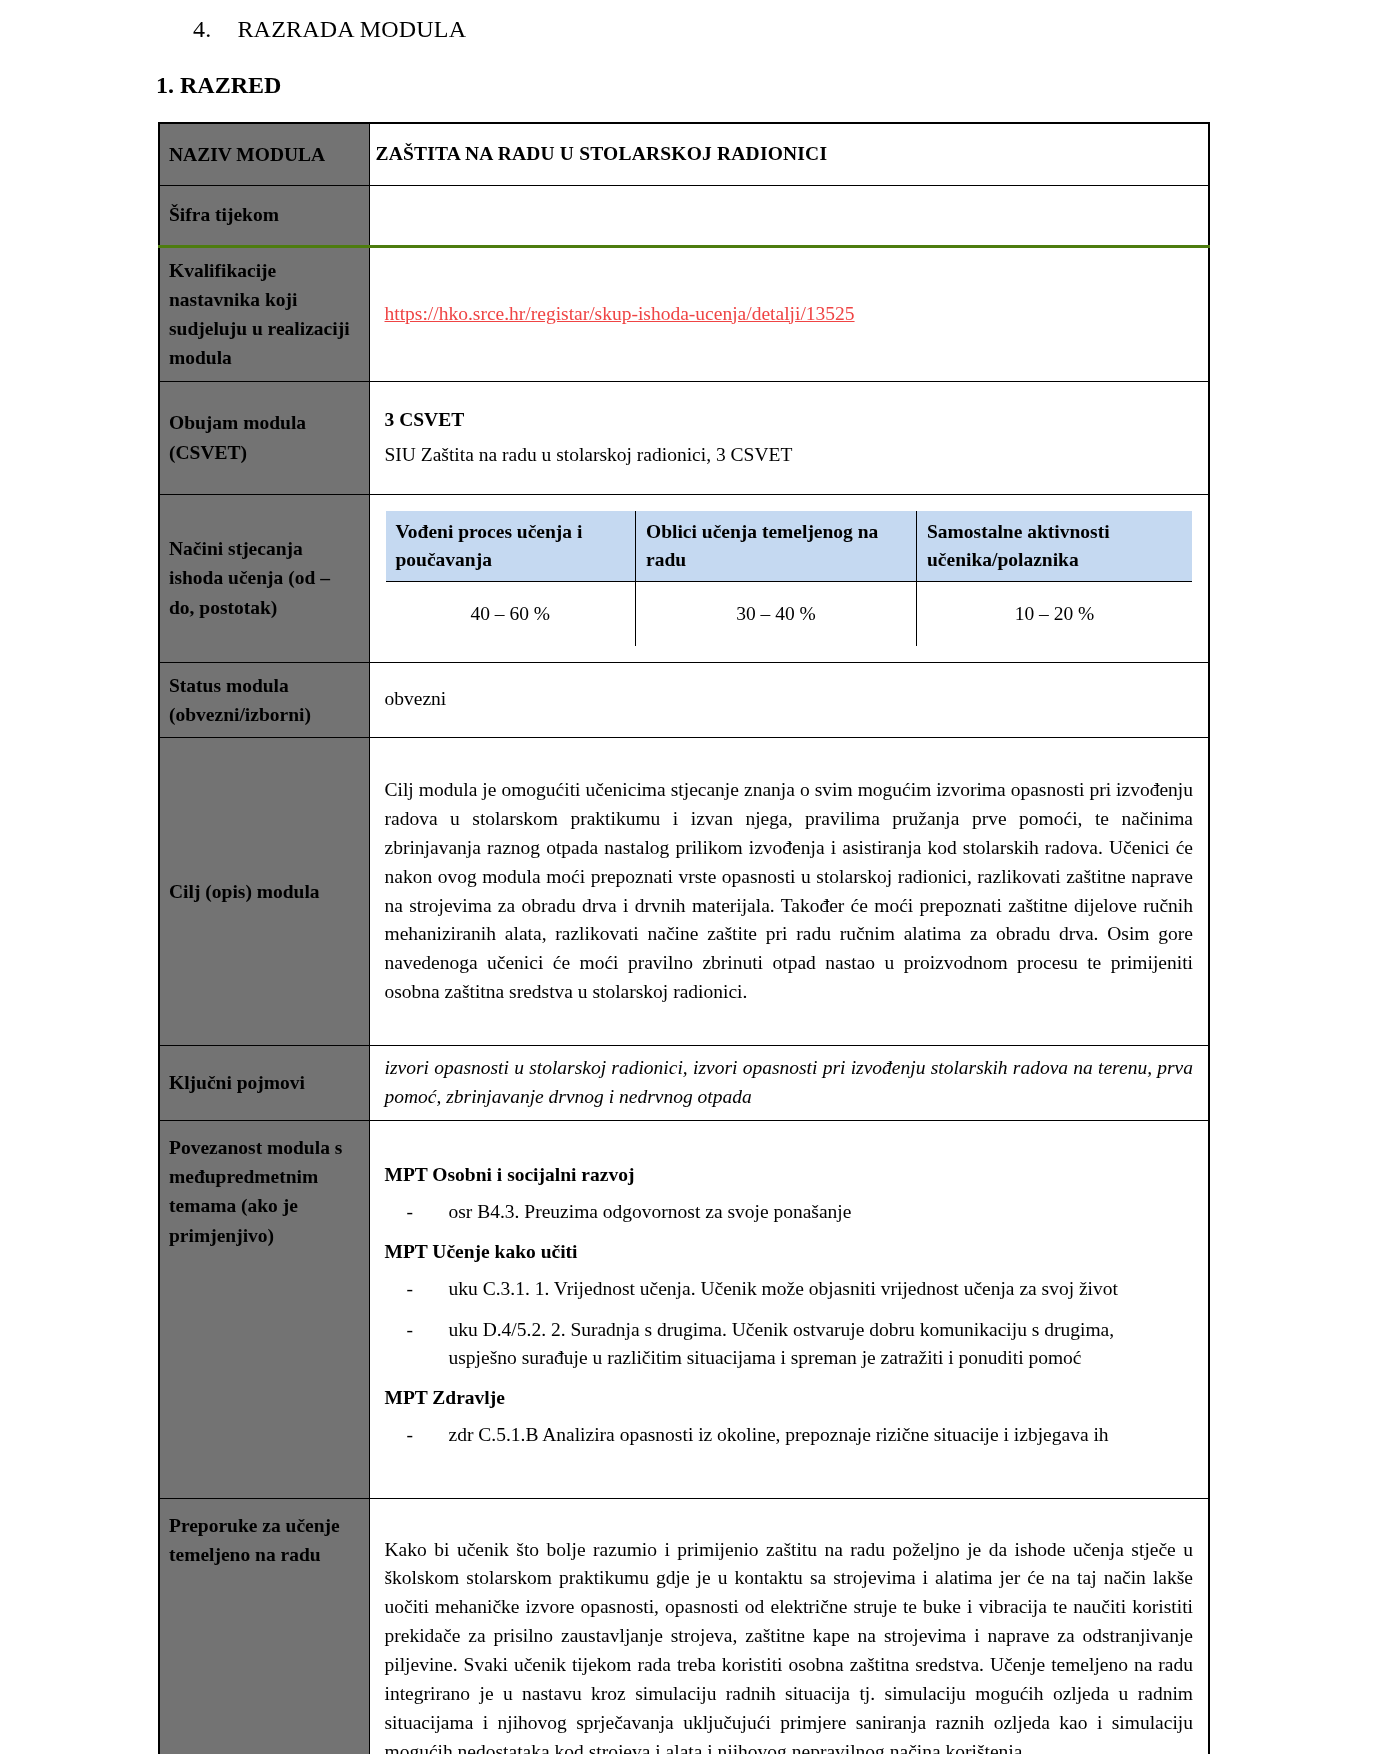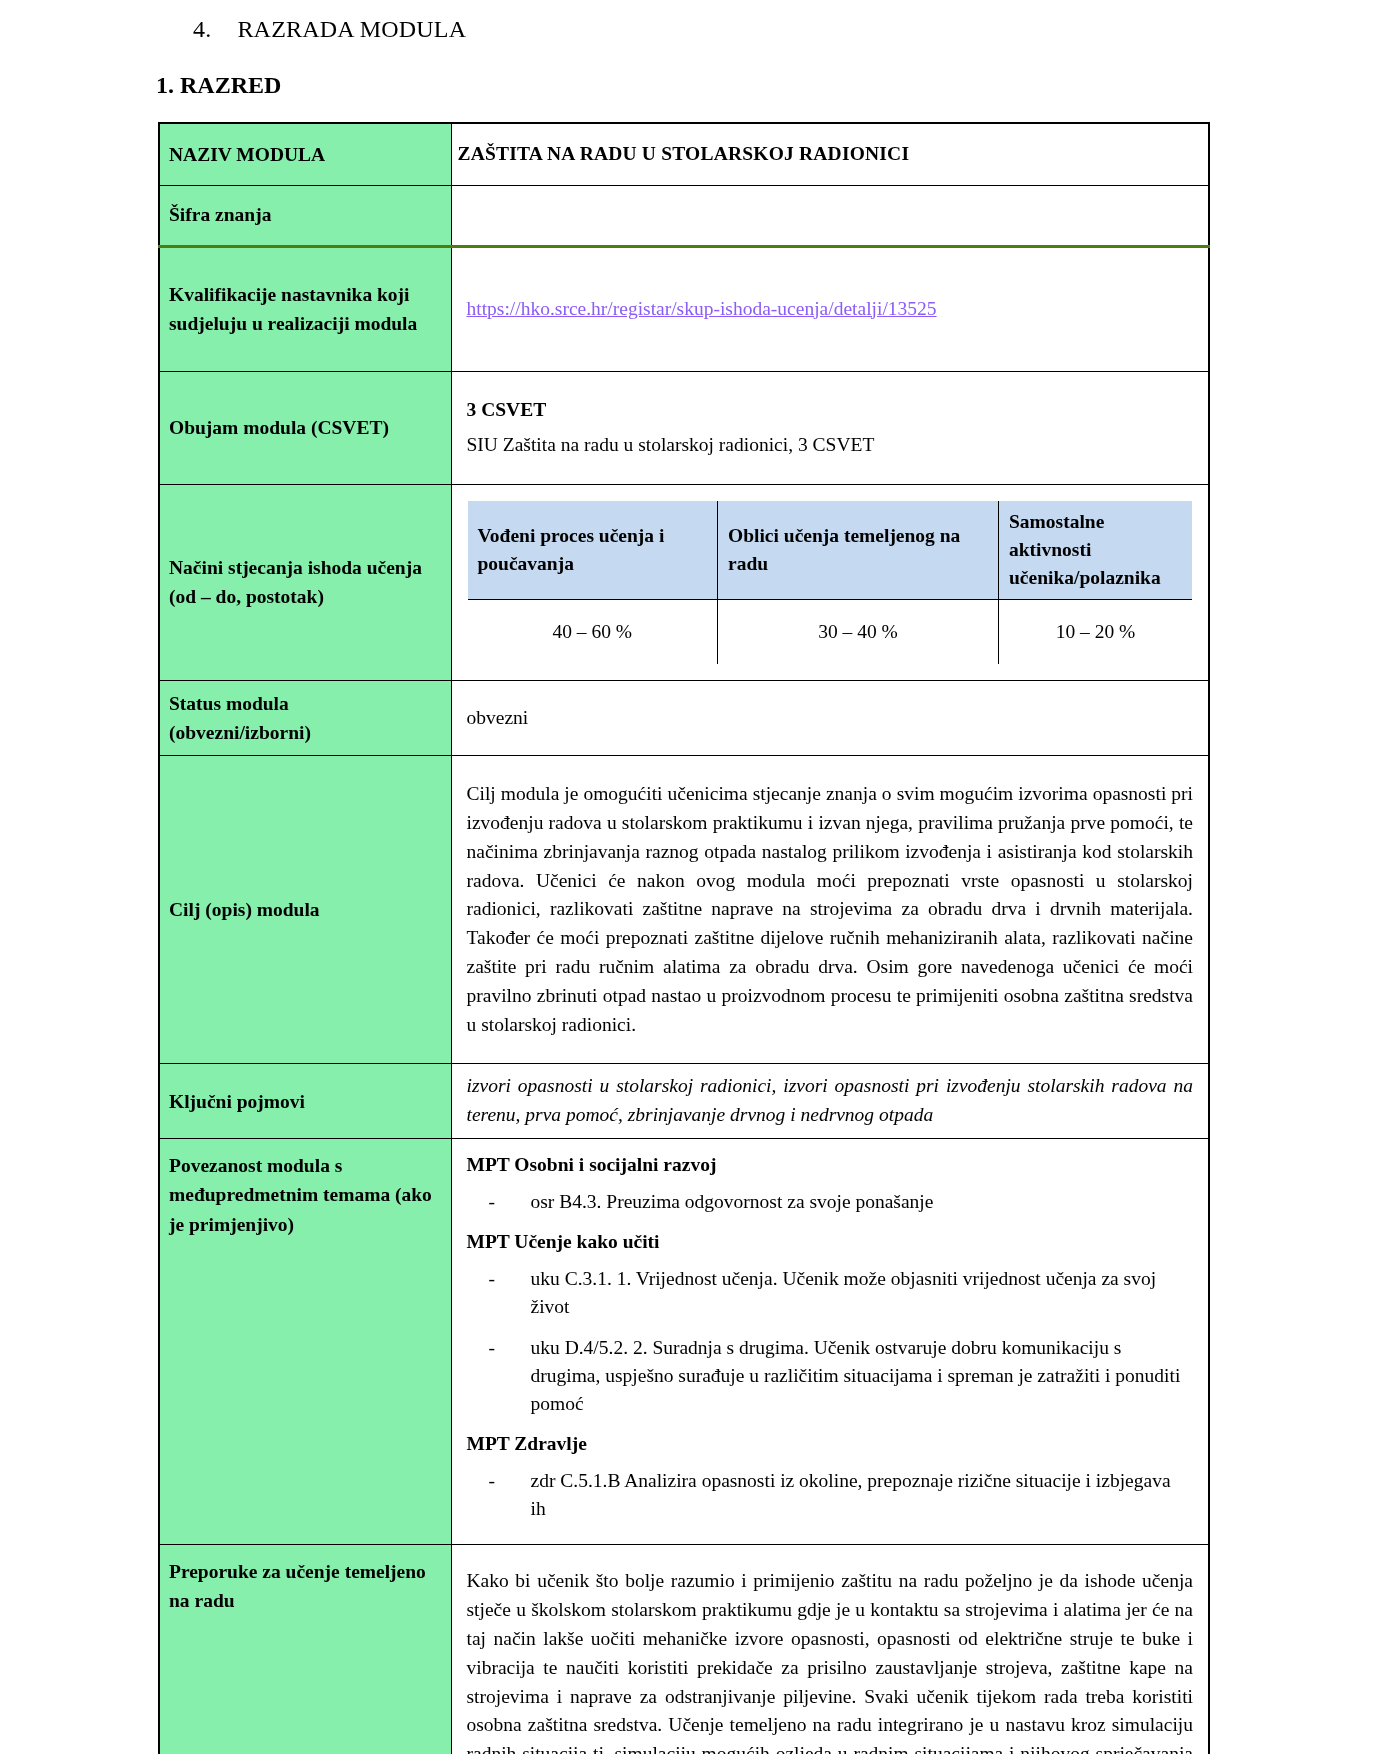--- a/index.html
+++ b/index.html
@@ -24,41 +24,41 @@
   table.module {
     border-collapse:collapse;
     margin:23px 0 0 158px;
     width:1052px;
     font-size:19.5px;
     border:2px solid #000;
   }
   table.module td { border:1.5px solid #000; vertical-align:middle; }
 
   td.lbl {
-    width:292px;
-    background:#86efac;
+    width:210px;
+    background:#737373;
     font-weight:bold;
     padding:8px 16px 8px 9px;
     line-height:1.5;
   }
   td.lbl.top { vertical-align:top; padding-top:12px; }
   td.val { padding:8px 15px; line-height:1.48; }
 
   tr.r-naziv td { height:62px; }
   tr.r-naziv .val { font-weight:bold; letter-spacing:.2px;padding-left:6px; }
   tr.r-sifra td { height:61px; }
   tr.r-kvalif td { height:125px; border-top:3px solid #4d7c0f; }
   tr.r-obujam td { height:113px; }
   tr.r-status td { height:66px; }
   tr.r-cilj td { height:308px; }
   tr.r-kljucni td { height:72px; }
   tr.r-povezanost td { height:378px; }
   tr.r-preporuke td { height:306px; }
 
-  a.doclink { color:#8b5cf6; text-decoration:underline; }
+  a.doclink { color:#ef4444; text-decoration:underline; }
 
   .csvet-bold { font-weight:bold; margin-bottom:6px; }
 
   td.nested-cell { padding:16px; vertical-align:top; }
   table.nested { border-collapse:collapse; width:100%; font-size:19.5px; }
   table.nested th, table.nested td { border:1.5px solid #000; }
   table.nested th {
     background:#c5d9f1; font-weight:bold; text-align:left;
     padding:7px 10px; height:61px; vertical-align:middle; line-height:1.45;
   }
@@ -92,21 +92,21 @@
 
   <table class="module">
 
     <tbody>
         <tr class="r-naziv">
       <td class="lbl">NAZIV MODULA</td>
       <td class="val">ZAŠTITA NA RADU U STOLARSKOJ RADIONICI</td>
     </tr>
 
     <tr class="r-sifra">
-      <td class="lbl">Šifra znanja</td>
+      <td class="lbl">Šifra tijekom</td>
       <td class="val"></td>
     </tr>
 
     <tr class="r-kvalif">
       <td class="lbl">Kvalifikacije nastavnika koji sudjeluju u realizaciji modula</td>
       <td class="val">
         <a href="#" class="doclink">https://hko.srce.hr/registar/skup-ishoda-ucenja/detalji/13525</a>
       </td>
     </tr>
 

